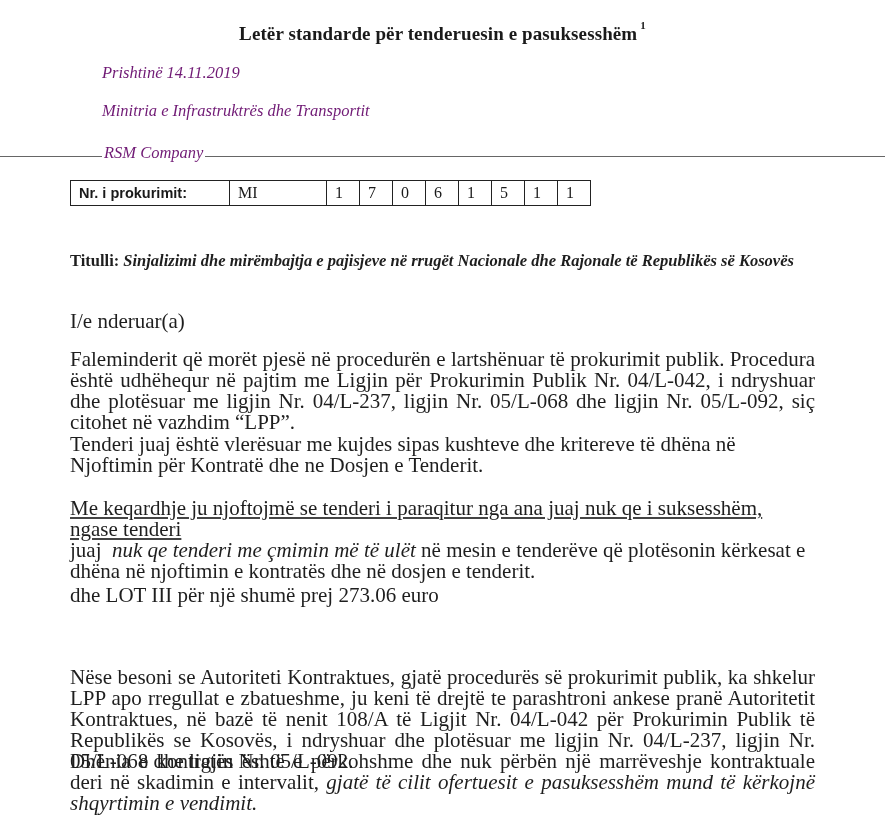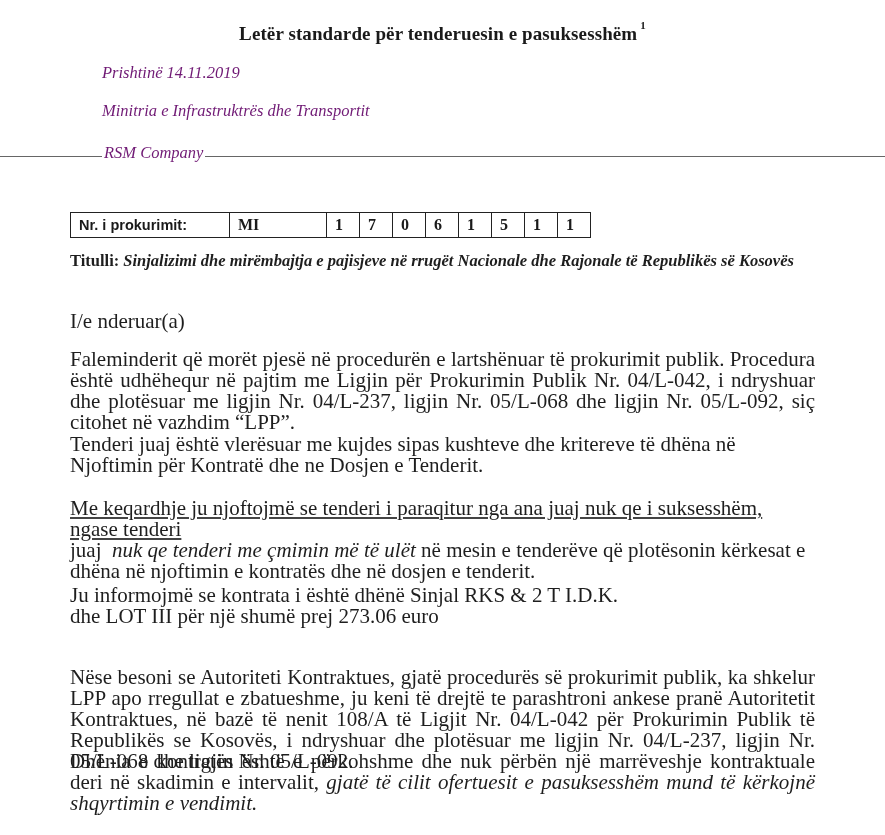--- a/index.html
+++ b/index.html
@@ -14,24 +14,23 @@
   .title sup { font-size: 11px; position: relative; top: -4px; margin-left: 3px; }
   .meta { position: absolute; left: 68px; font-style: italic; font-size: 16.5px; color: #701a75; margin-left: 34px; }
   .rule {
     position: absolute; top: 156px; left: 0; width: 885px; height: 0;
     border-top: 1px solid #666;
   }
   .rule-gap { position: absolute; top: 143px; left: 68px; background: #fff; padding: 0 2px; }
   table.proc {
     position: absolute; top: 180px; left: 70px; border-collapse: collapse;
     font-size: 15px;
-    margin-top: 32px;
   }
   table.proc td {
-    border: 1.5px solid #222; height: 24px; padding: 0 8px; vertical-align: middle; font-weight: bold;
+    border: 1.5px solid #222; height: 24px; padding: 0 8px; vertical-align: middle;
   }
   table.proc td.label { font-family: "Liberation Sans", sans-serif; font-weight: bold; width: 142px; font-size: 14.5px; }
   table.proc td.code { width: 80px; font-family: "Liberation Serif", serif; font-size: 16px; }
   table.proc td.digit { width: 16px; text-align: left; font-size: 16px; }
   .para {
     position: absolute; left: 70px; width: 745px; font-size: 21px; line-height: 21px;
     color: #1e1e1e;
   }
   .titulli { font-weight: bold; font-size: 16.5px; line-height: 22px; }
   .titulli .it { font-style: italic; }
@@ -81,21 +80,20 @@
 <div class="para" style="top:434px">Tenderi  juaj është vlerësuar me kujdes sipas kushteve dhe kritereve të dhëna në Njoftimin për Kontratë dhe ne Dosjen e Tenderit.</div>
 
 <div class="para" style="top:498px">
   <span class="ul">Me keqardhje ju njoftojmë se tenderi i paraqitur nga ana juaj nuk qe i suksesshëm, ngase tenderi</span><br>
   <span>juaj</span>&nbsp;
   <span class="it">nuk qe tenderi me çmimin më të ulët</span>
   <span>në mesin e tenderëve që plotësonin kërkesat e dhëna në njoftimin e kontratës dhe në dosjen e tenderit.</span>
 </div>
 
 <div class="para" style="top:585px">
-  <div>Ju informojmë se kontrata i është dhënë Sinjal RKS &amp; 2 T I.D.K.</div>
   <div>dhe LOT III për një shumë prej 273.06 euro</div>
 </div>
 
 <div class="para justify" style="top:667px">Nëse besoni se Autoriteti Kontraktues, gjatë procedurës së prokurimit publik, ka shkelur LPP apo rregullat e zbatueshme, ju keni të drejtë te parashtroni ankese pranë Autoritetit Kontraktues, në bazë të nenit 108/A të Ligjit Nr. 04/L-042 për Prokurimin Publik të Republikës se Kosovës, i ndryshuar dhe plotësuar me ligjin Nr. 04/L-237, ligjin Nr. 05/L-068 dhe ligjin Nr. 05/L-092.</div>
 
 <div class="para justify" style="top:751px">
   <span>Dhënia e kontratës është e përkohshme dhe nuk përbën një marrëveshje kontraktuale deri në skadimin e intervalit,</span>
   <span class="it">gjatë të cilit ofertuesit e pasuksesshëm mund të kërkojnë shqyrtimin e vendimit.</span>
 </div>
 

